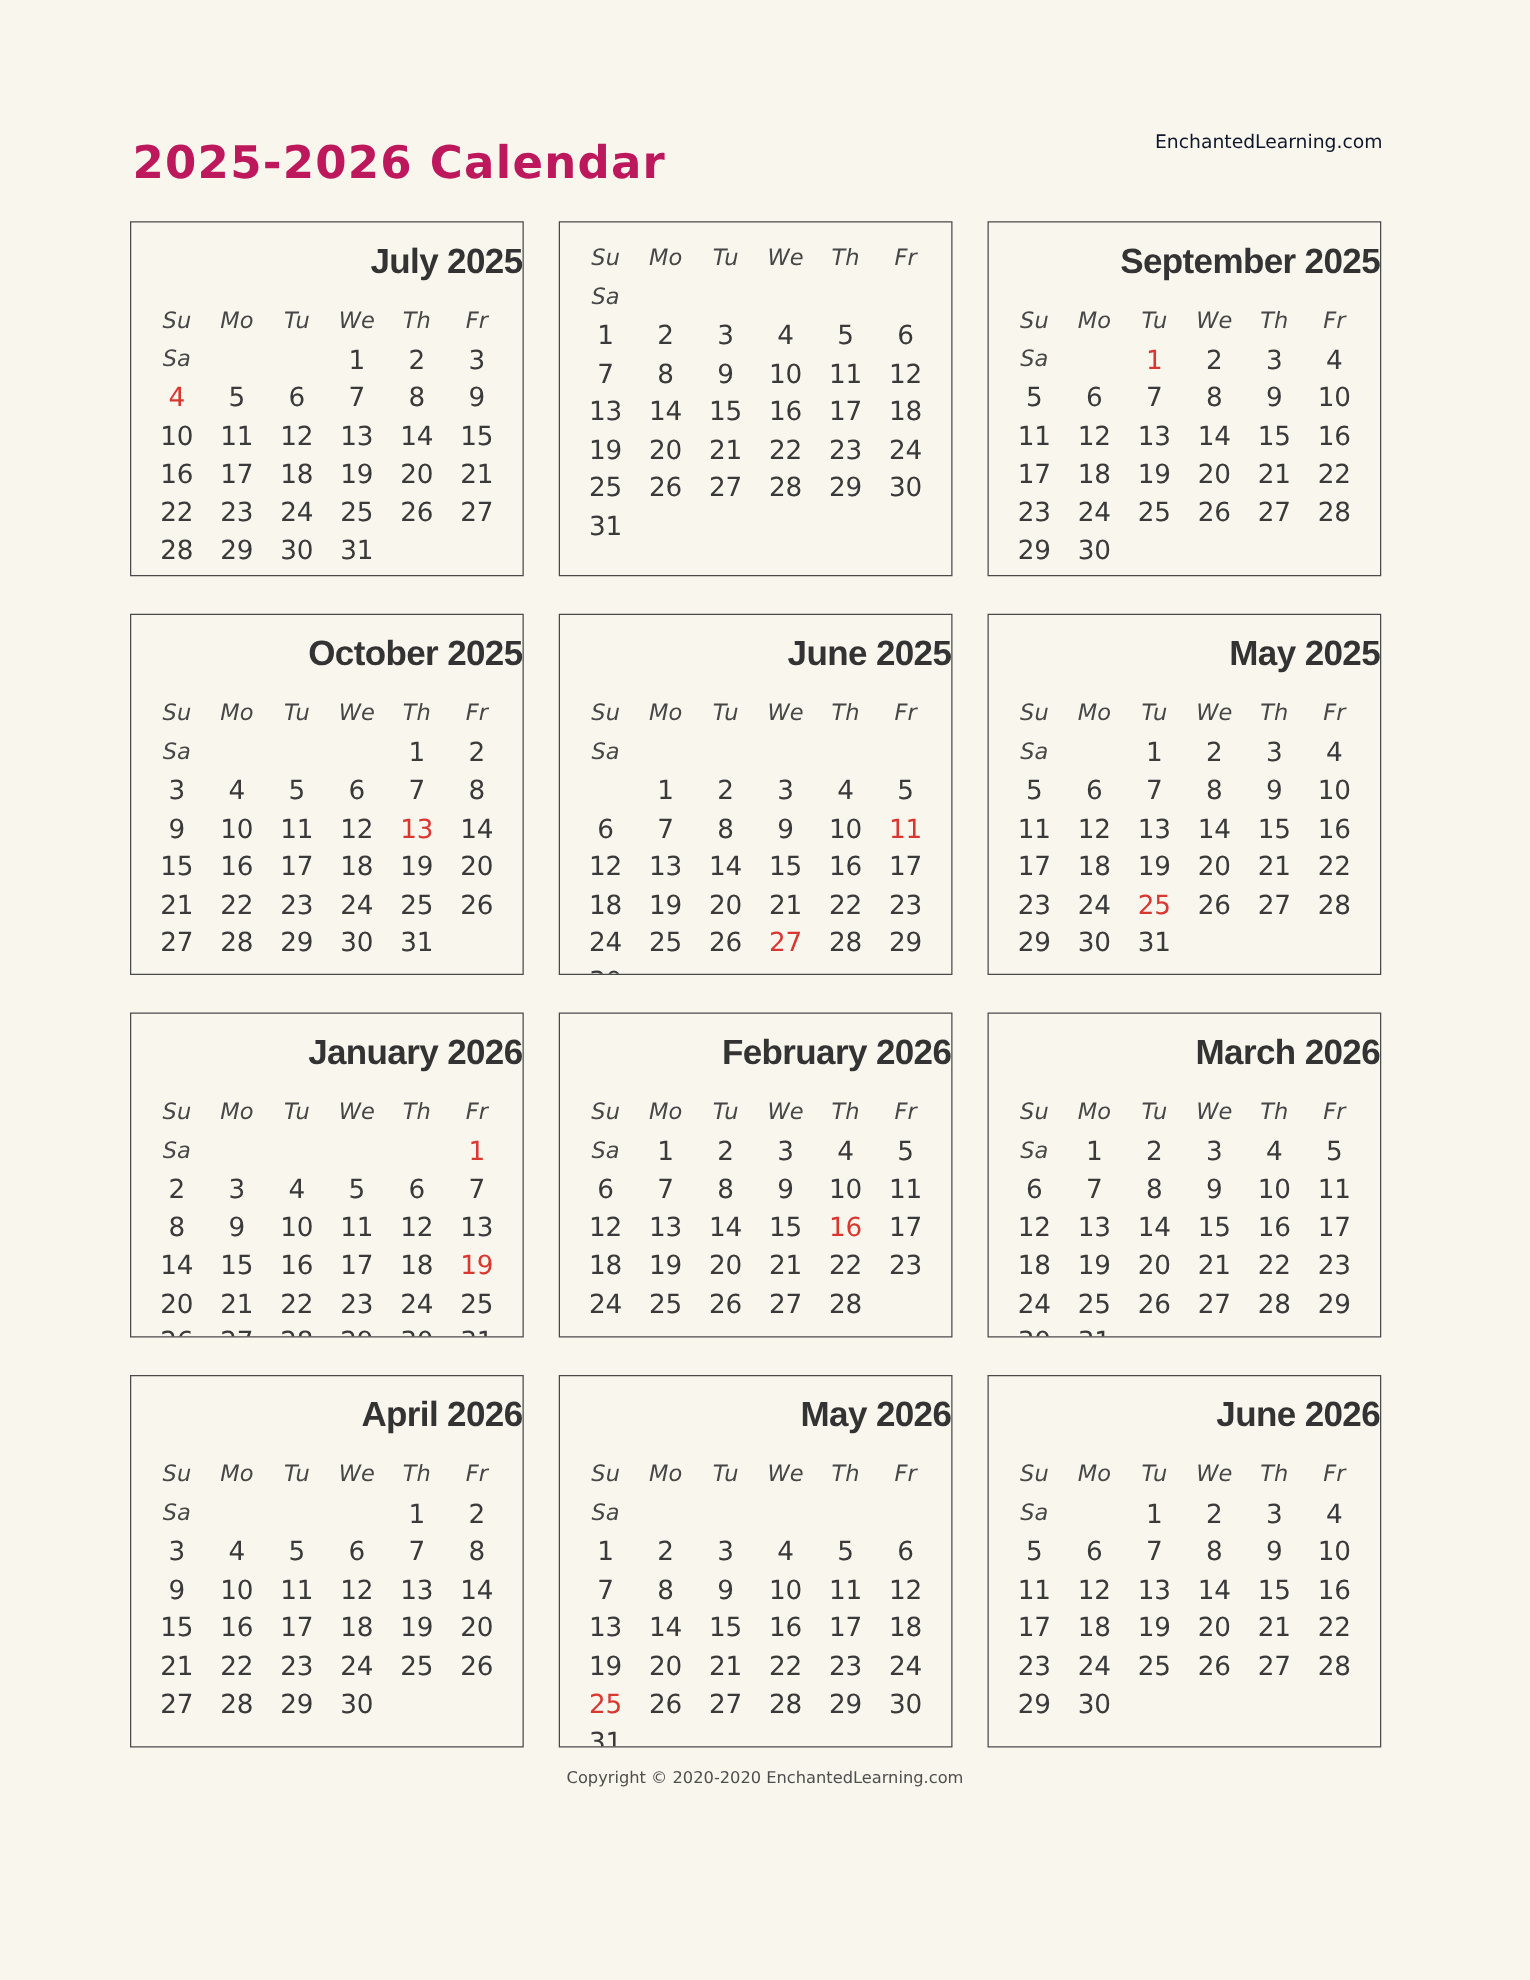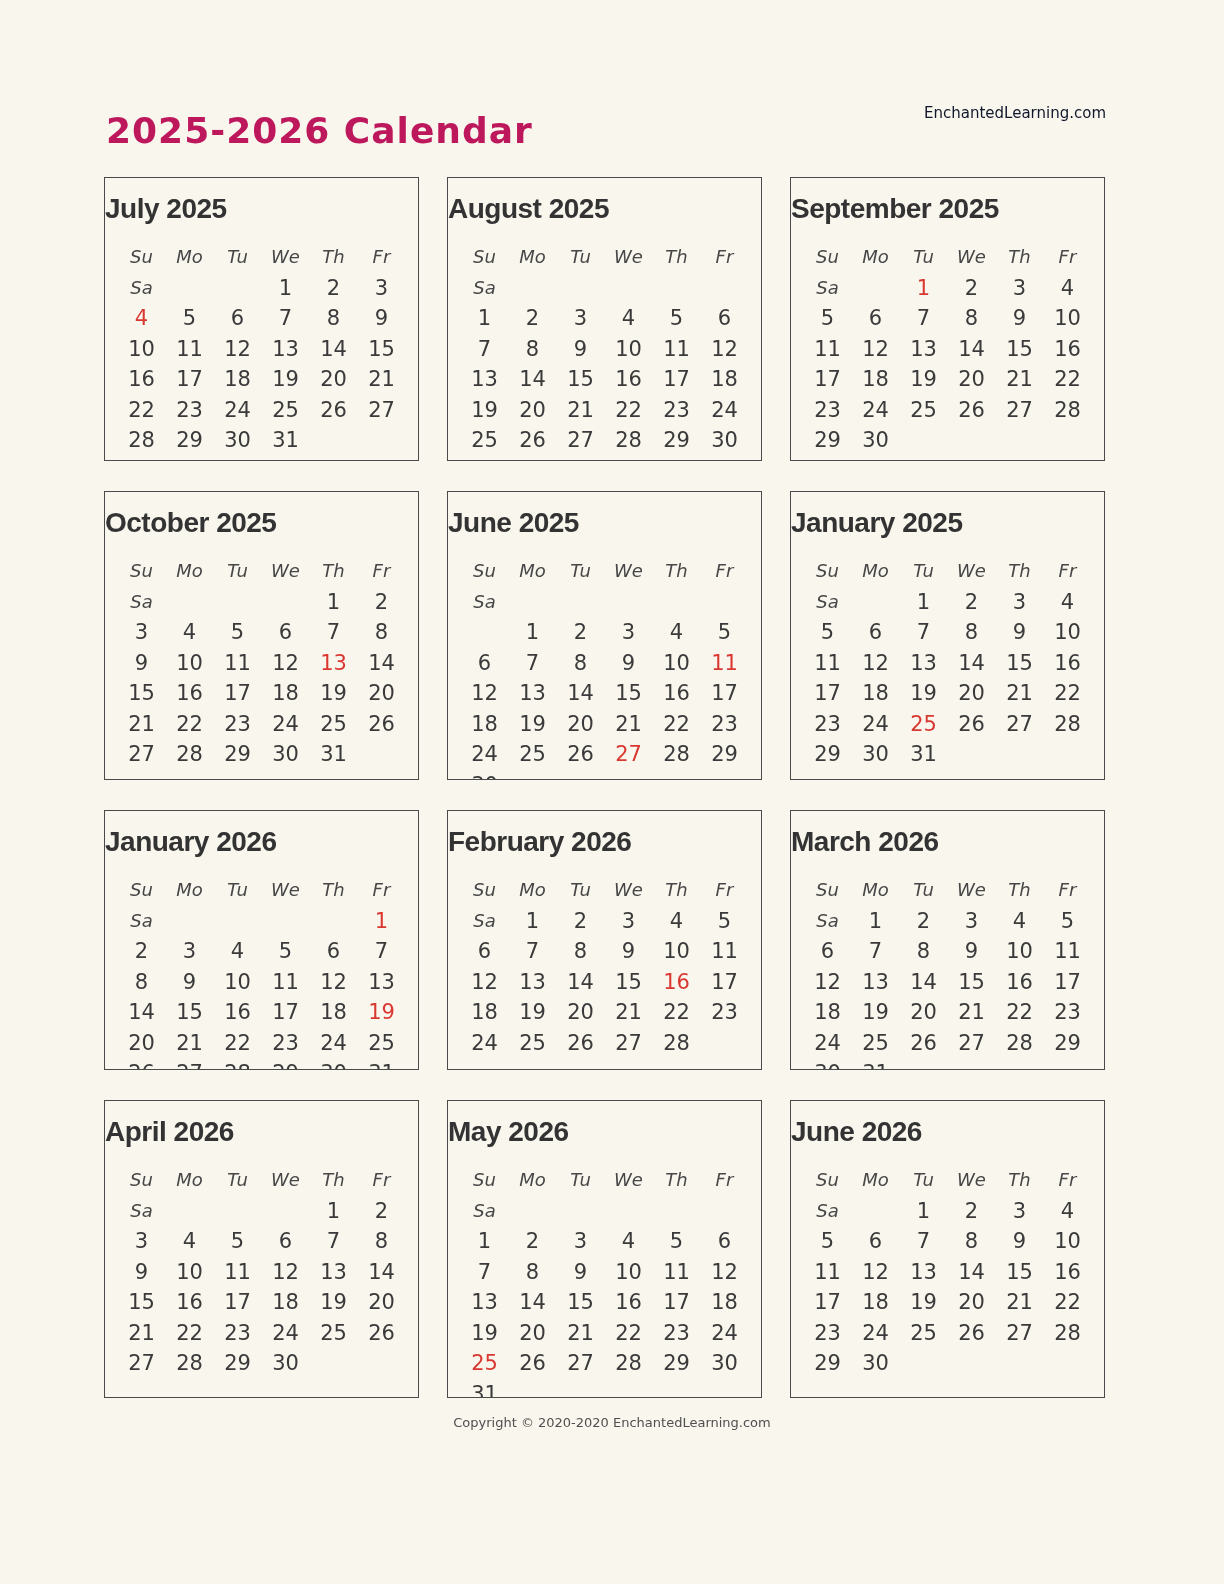--- a/index.html
+++ b/index.html
@@ -43,21 +43,21 @@
     row-gap:30px;
   }
 
   .month-card{
     border:1px solid var(--border);
     background:var(--bg);
     overflow:hidden;
   }
   .month-title{
     padding-top:12px;
-    text-align:left;
+    text-align:right;
     font-family:"Liberation Sans", sans-serif;
     font-weight:bold;
     font-size:28px;
     line-height:38px;
     color:#333333;
     letter-spacing:-0.5px;
   }
   .month-grid{
     margin:14px auto 0 auto;
     width:288px;
@@ -135,21 +135,20 @@
           <div class="date">27</div>
           <div class="date">28</div>
           <div class="date">29</div>
           <div class="date">30</div>
           <div class="date">31</div>
           <div class="empty"></div>
           <div class="empty"></div>
         </div>
       </div>
       <div class="month-card">
-        <div class="month-title">August 2025</div>
         <div class="month-grid">
           <div class="dow">Su</div>
           <div class="dow">Mo</div>
           <div class="dow">Tu</div>
           <div class="dow">We</div>
           <div class="dow">Th</div>
           <div class="dow">Fr</div>
           <div class="dow">Sa</div>
           <div class="empty"></div>
           <div class="empty"></div>
@@ -337,21 +336,21 @@
           <div class="date">30</div>
           <div class="empty"></div>
           <div class="empty"></div>
           <div class="empty"></div>
           <div class="empty"></div>
           <div class="empty"></div>
           <div class="empty"></div>
         </div>
       </div>
       <div class="month-card">
-        <div class="month-title">January 2025</div>
+        <div class="month-title">May 2025</div>
         <div class="month-grid">
           <div class="dow">Su</div>
           <div class="dow">Mo</div>
           <div class="dow">Tu</div>
           <div class="dow">We</div>
           <div class="dow">Th</div>
           <div class="dow">Fr</div>
           <div class="dow">Sa</div>
           <div class="empty"></div>
           <div class="date">1</div>

